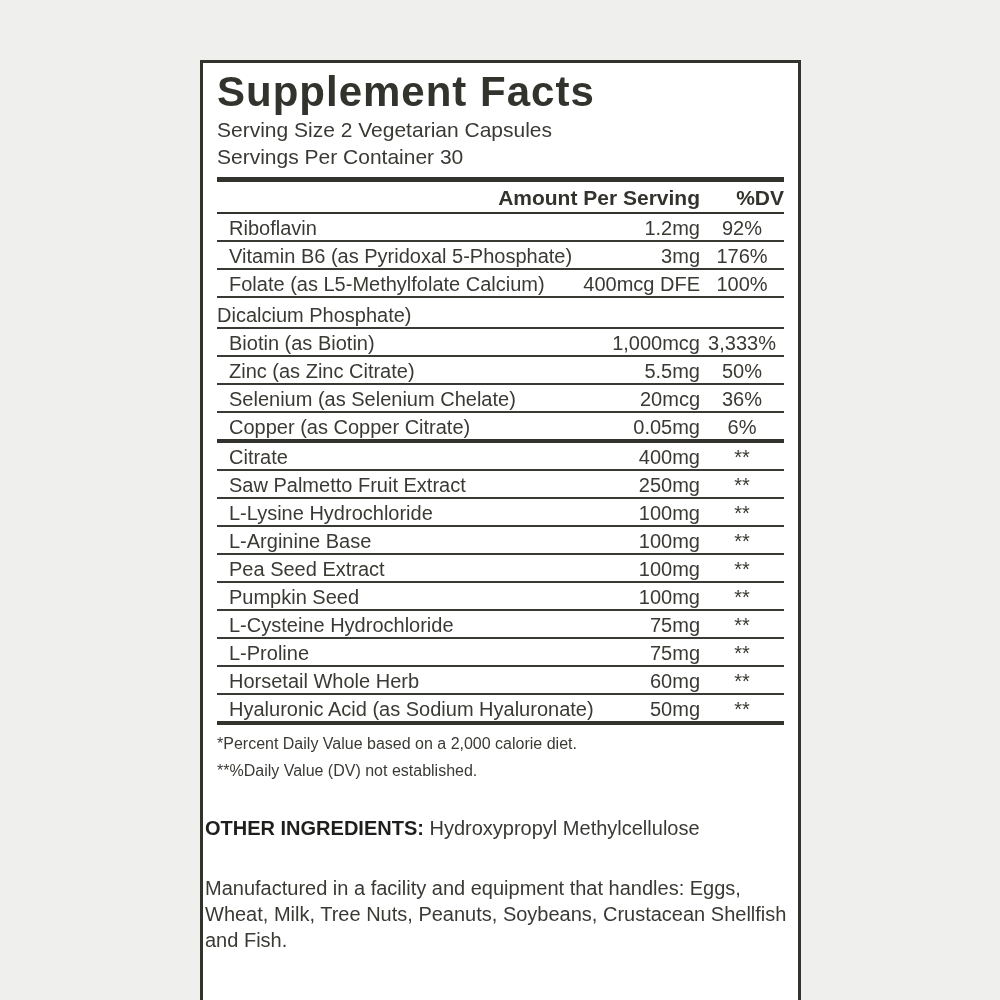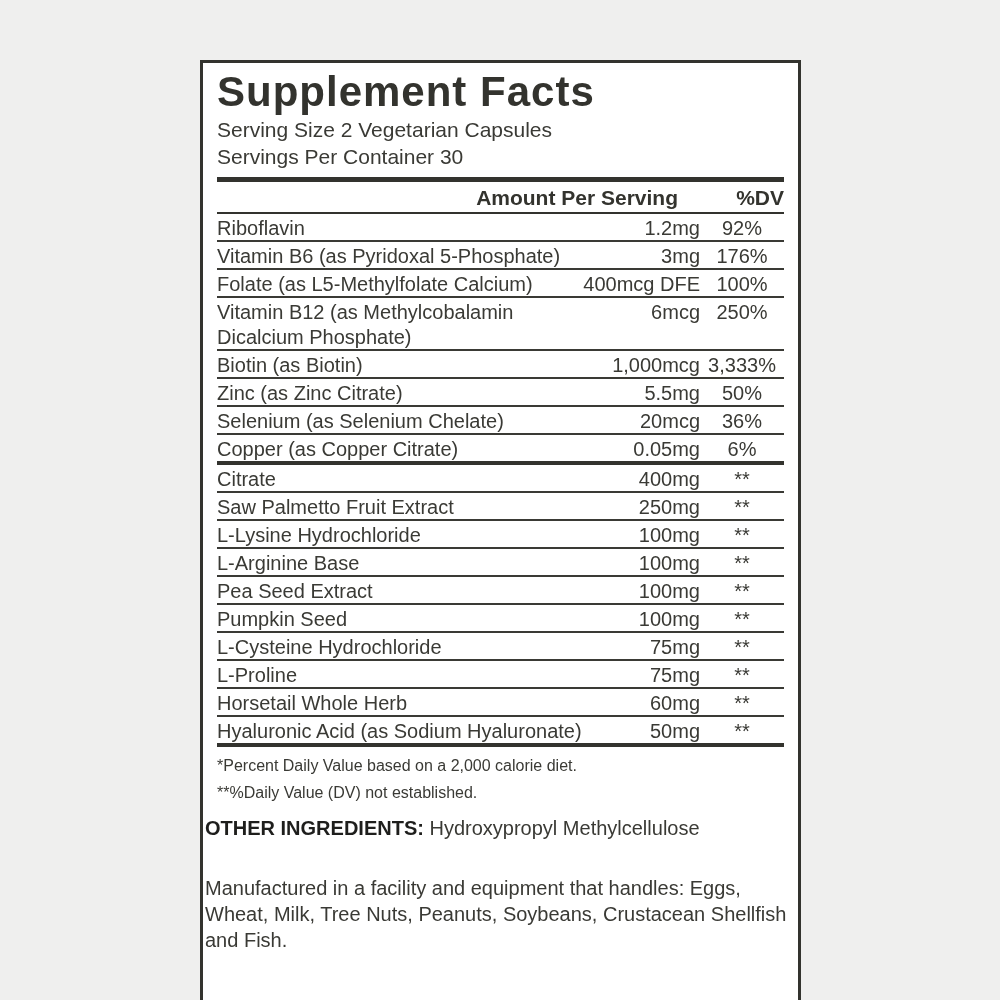--- a/index.html
+++ b/index.html
@@ -53,32 +53,32 @@
     align-items: baseline;
     font-weight: bold;
     font-size: 21px;
     line-height: 22px;
     padding: 5px 0 3px 0;
     border-bottom: 2px solid #33332e;
     color: #33332e;
   }
   .header-spacer { flex: 1; }
   .header-amount { text-align: right; white-space: nowrap; }
-  .header-dv { width: 84px; flex-shrink: 0; text-align: right; white-space: nowrap; padding-left: 22px; }
+  .header-dv { width: 84px; flex-shrink: 0; text-align: right; white-space: nowrap; }
 
   .section .row {
     border-bottom: 2px solid #3a3a35;
     padding: 3px 0 1px 0;
     font-size: 20px;
     line-height: 22px;
   }
   .section .row:last-child { border-bottom: none; }
   .row-line { display: flex; }
   .row-line2 { padding-top: 3px; }
-  .cell-name { flex: 1; white-space: nowrap; overflow: hidden; }
+  .cell-name { flex: 1; white-space: nowrap; overflow: hidden; margin-left: 12px; }
   .cell-amount { text-align: right; white-space: nowrap; }
   .cell-dv { width: 84px; flex-shrink: 0; text-align: center; white-space: nowrap; }
 
   .footnotes {
     padding-top: 5px;
     font-size: 16px;
     line-height: 27px;
   }
   .other-ingredients {
     position: absolute;
@@ -133,25 +133,20 @@
         </div>
       </div>
       <div class="row">
         <div class="row-line">
           <span class="cell-name">Folate (as L5-Methylfolate Calcium)</span>
           <span class="cell-amount">400mcg DFE</span>
           <span class="cell-dv">100%</span>
         </div>
       </div>
       <div class="row">
-        <div class="row-line">
-          <span class="cell-name">Vitamin B12 (as Methylcobalamin</span>
-          <span class="cell-amount">6mcg</span>
-          <span class="cell-dv">250%</span>
-        </div>
         <div class="row-line2">Dicalcium Phosphate)</div>
       </div>
       <div class="row">
         <div class="row-line">
           <span class="cell-name">Biotin (as Biotin)</span>
           <span class="cell-amount">1,000mcg</span>
           <span class="cell-dv">3,333%</span>
         </div>
       </div>
       <div class="row">

